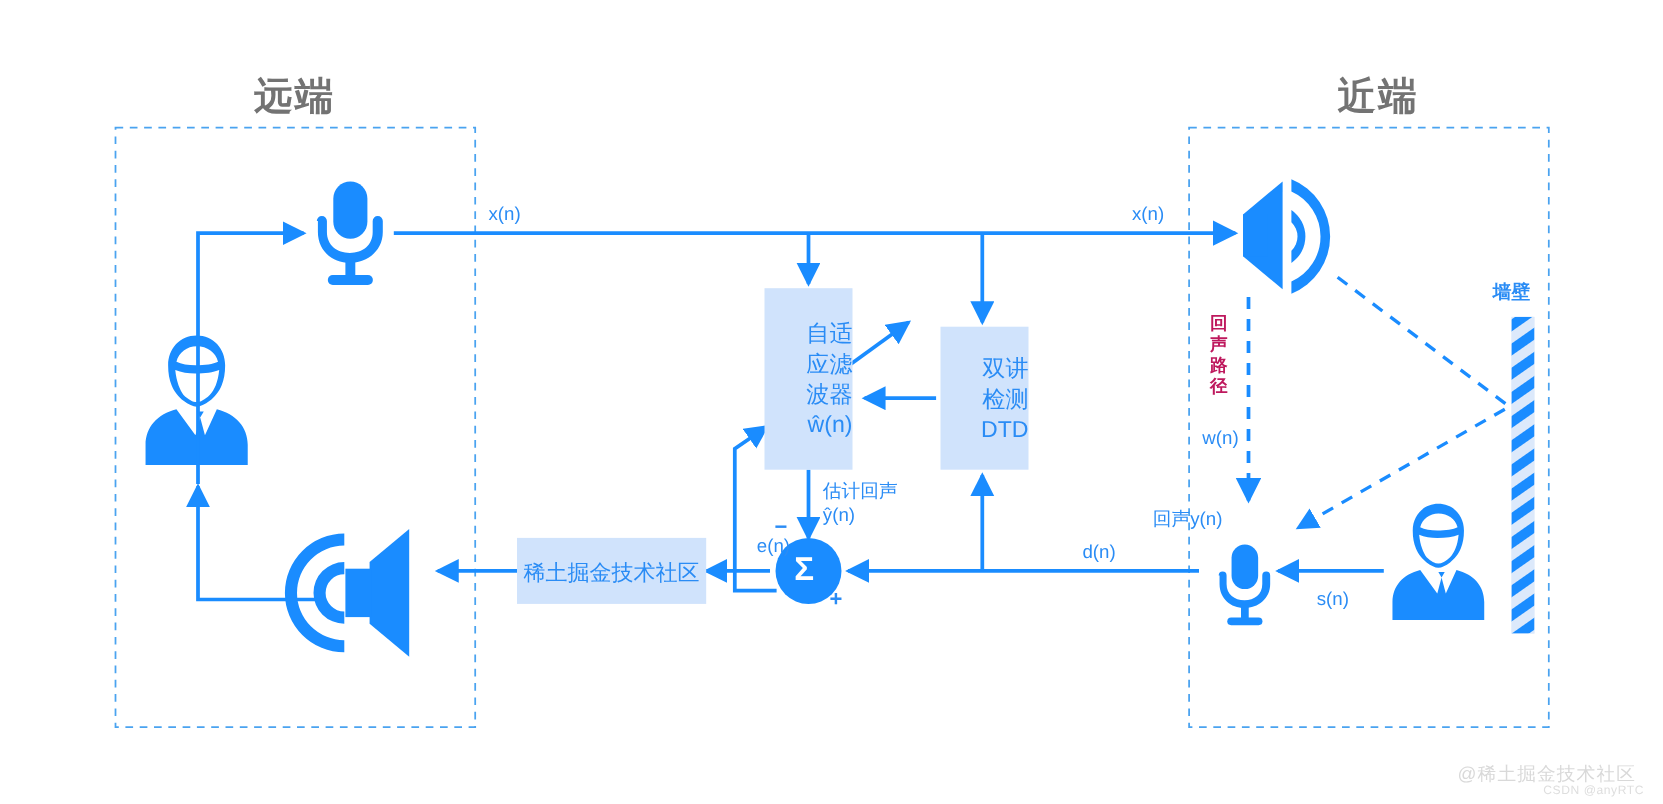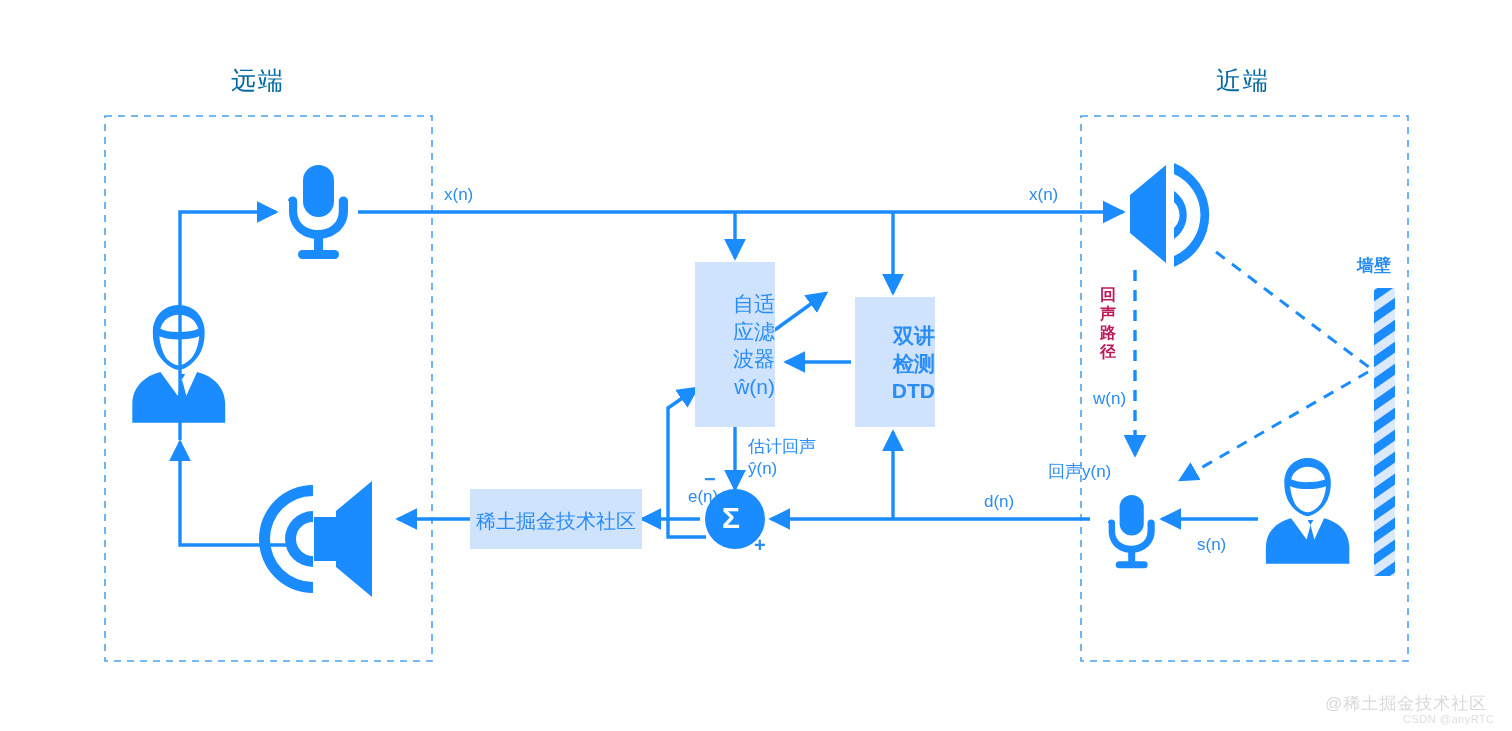--- a/index.html
+++ b/index.html
@@ -28,23 +28,23 @@
   .lbl {
     position: absolute;
     color: #2a8cf5;
     font-size: 17px;
     line-height: 1.15;
     white-space: nowrap;
     font-family: "Liberation Sans", "DejaVu Sans", sans-serif;
   }
   .title {
     position: absolute;
-    color: #0369a1;
-    font-size: 25px;
-    font-weight: normal;
+    color: #737373;
+    font-size: 35px;
+    font-weight: bold;
     letter-spacing: 2px;
     white-space: nowrap;
   }
   .boxtext {
     position: absolute;
     color: #2a8cf5;
     font-size: 21px;
     line-height: 1.32;
     text-align: right;
     white-space: nowrap;
@@ -229,21 +229,21 @@
   <div class="lbl" style="left:748px; top:437px;">估计回声</div>
   <div class="lbl" style="left:748px; top:459px;">ŷ(n)</div>
 
   <div class="boxtext" style="left:695px; top:290px; width:80px;">
     <div>自适</div>
     <div>应滤</div>
     <div>波器</div>
     <div>ŵ(n)</div>
   </div>
 
-  <div class="boxtext" style="left:855px; top:322px; width:80px;font-weight:bold;">
+  <div class="boxtext" style="left:855px; top:322px; width:80px;">
     <div>双讲</div>
     <div>检测</div>
     <div>DTD</div>
   </div>
 
   <div class="boxtext-nl" style="left:470px; top:508px; width:172px;">稀土掘金技术社区</div>
 
   <div class="sigma" style="left:722px; top:501px;">Σ</div>
   <div class="sign" style="left:704px; top:468px;">−</div>
   <div class="sign" style="left:754px; top:534px;">+</div>

